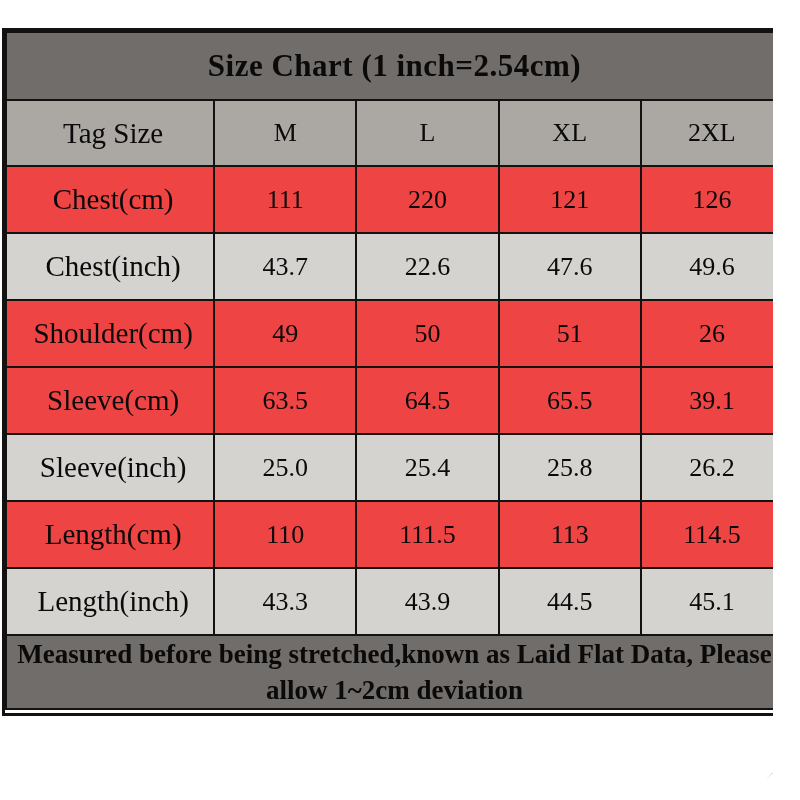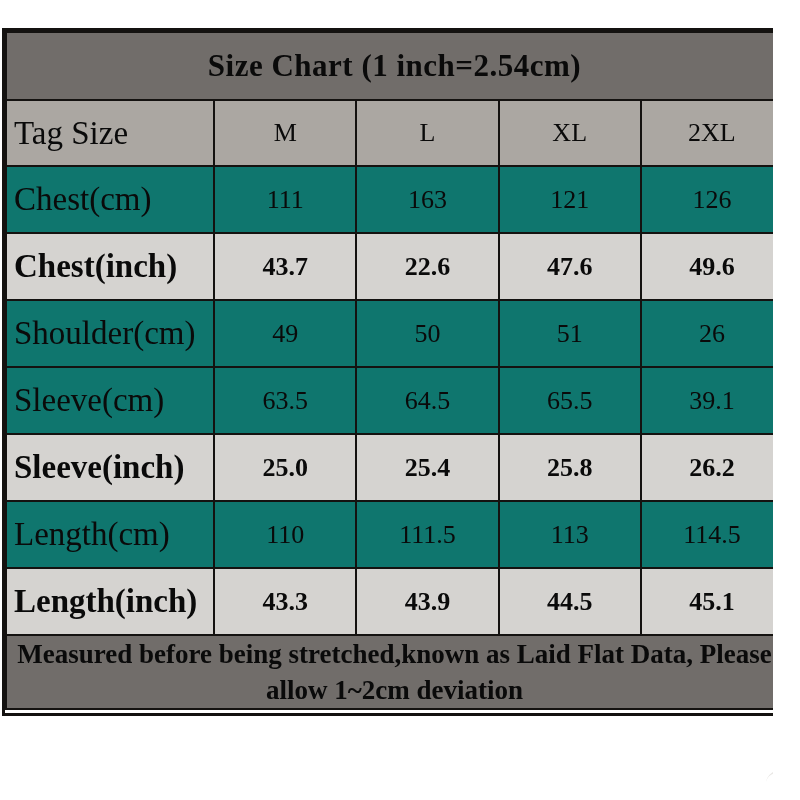--- a/index.html
+++ b/index.html
@@ -45,31 +45,31 @@
   .header-row th {
     background: var(--header-bg, #aba7a2);
     font-weight: normal;
     font-size: 26px;
     text-align: center;
     height: 62px;
   }
   .col-label { width: 26.8%; }
   .col-size  { width: 18.3%; }
   td.label-cell, th.label-cell {
-    text-align: left;
+    text-align: center;
     padding-left: 7px;
-    font-size: 33px;
+    font-size: 29px;
   }
   tbody td {
     font-size: 26px;
     text-align: center;
     height: 63px;
-    background: #0f766e;
+    background: #ef4444;
   }
-  tbody tr.stripe td { background: var(--stripe-bg, #d5d3d0); font-weight: bold; }
+  tbody tr.stripe td { background: var(--stripe-bg, #d5d3d0); }
   .footer-row td {
     background: var(--band-bg, #716d6a);
     color: #ffffff;
     font-weight: bold;
     font-size: 27px;
     text-align: center;
     height: 72px;
     white-space: normal;
     line-height: 36px;
     padding: 0 4px;
@@ -107,21 +107,21 @@
           <th>M</th>
           <th>L</th>
           <th>XL</th>
           <th>2XL</th>
         </tr>
       </thead>
       <tbody>
         <tr>
           <td class="label-cell">Chest(cm)</td>
           <td>111</td>
-          <td>163</td>
+          <td>220</td>
           <td>121</td>
           <td>126</td>
         </tr>
         <tr class="stripe">
           <td class="label-cell">Chest(inch)</td>
           <td>43.7</td>
           <td>22.6</td>
           <td>47.6</td>
           <td>49.6</td>
         </tr>

